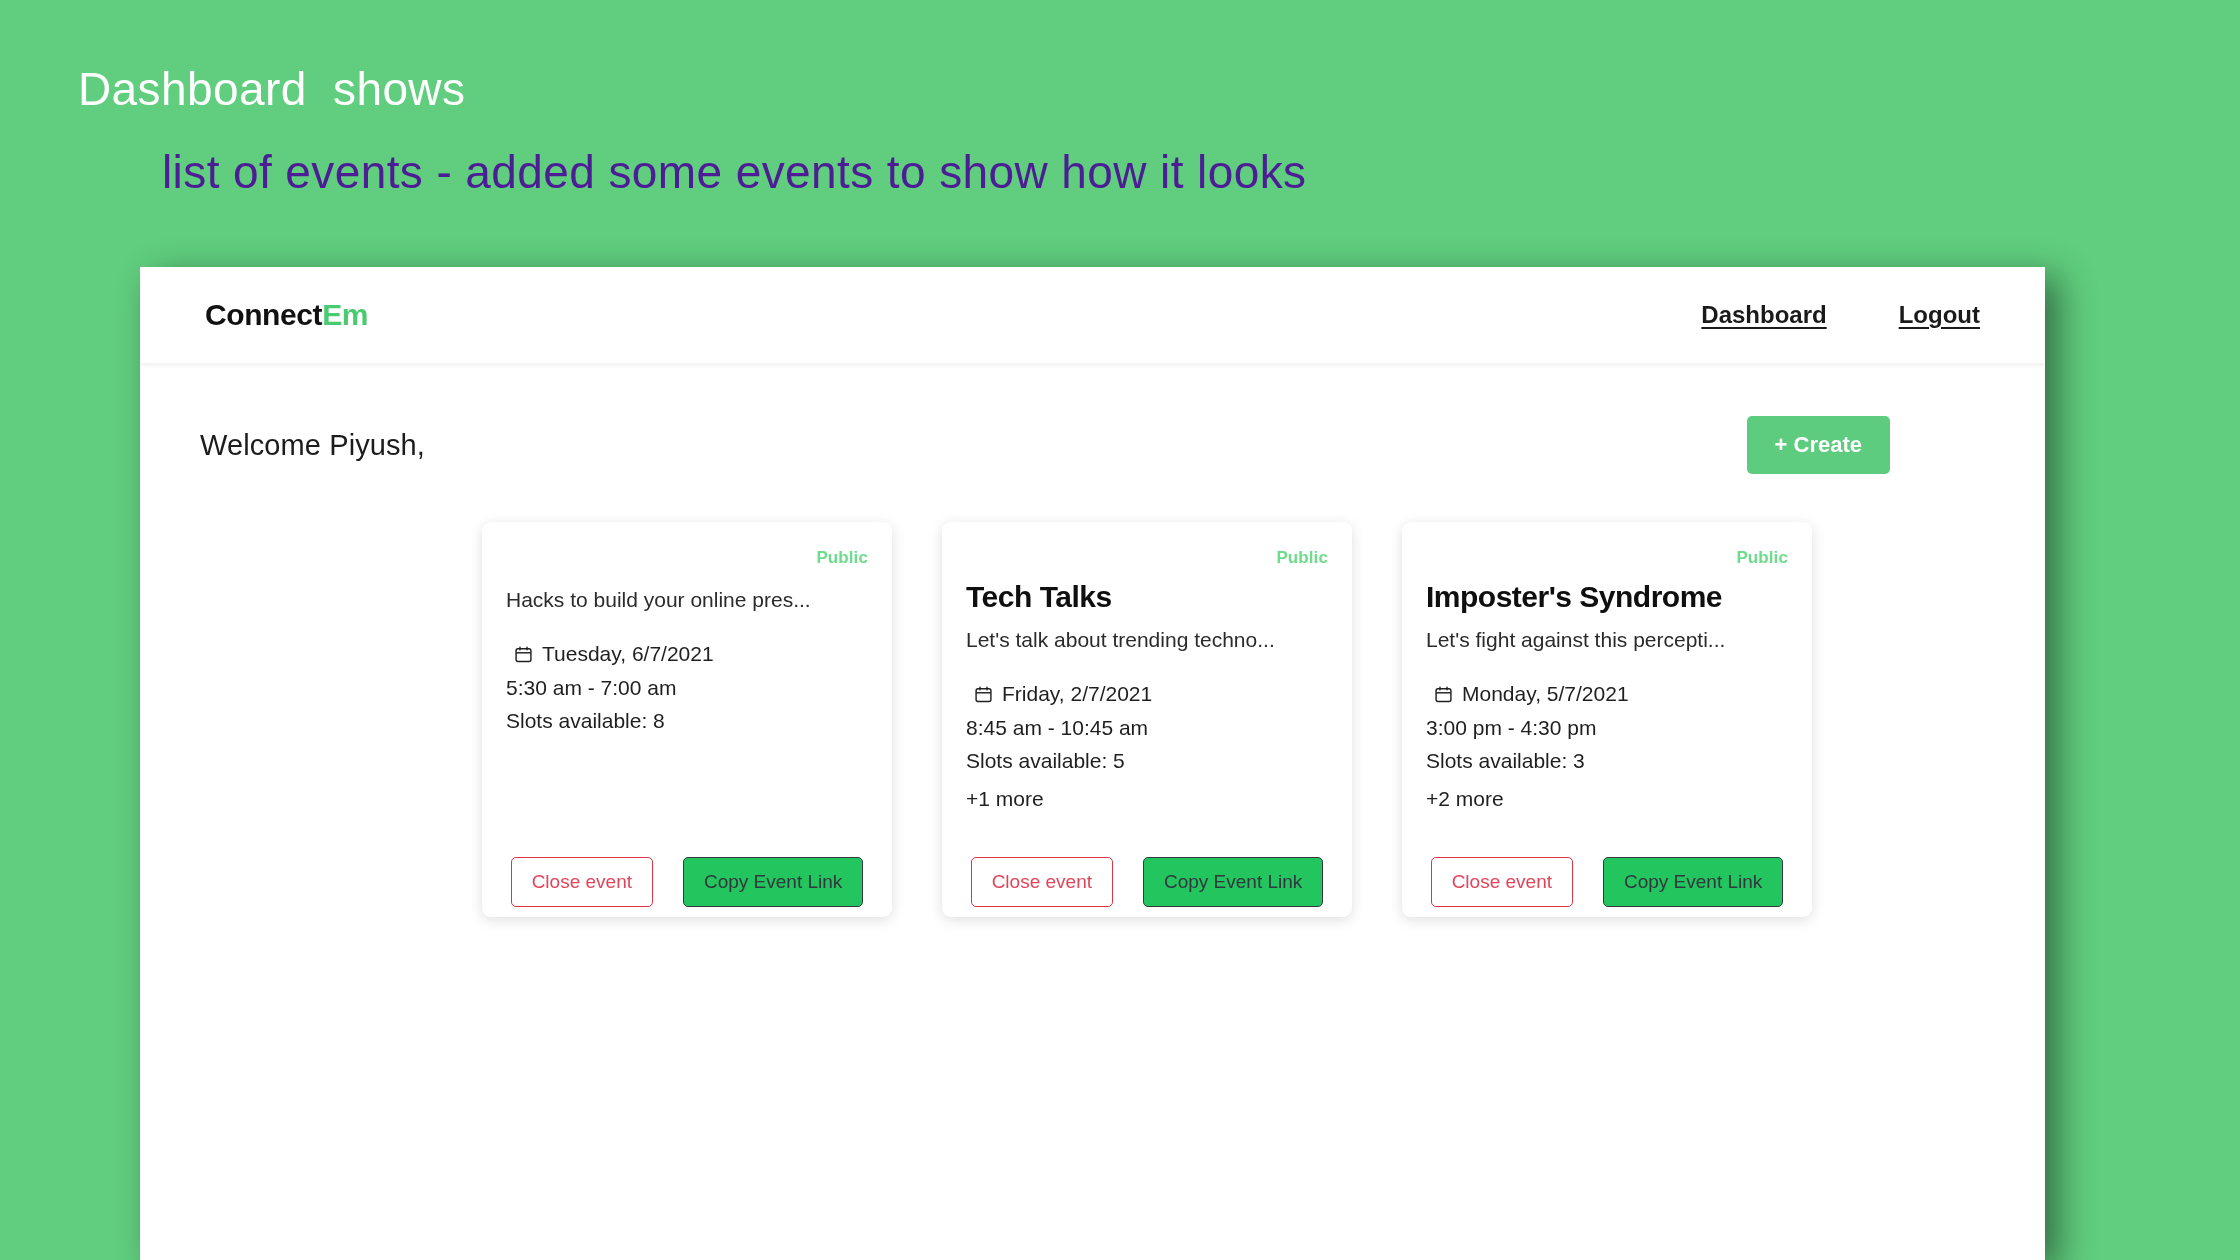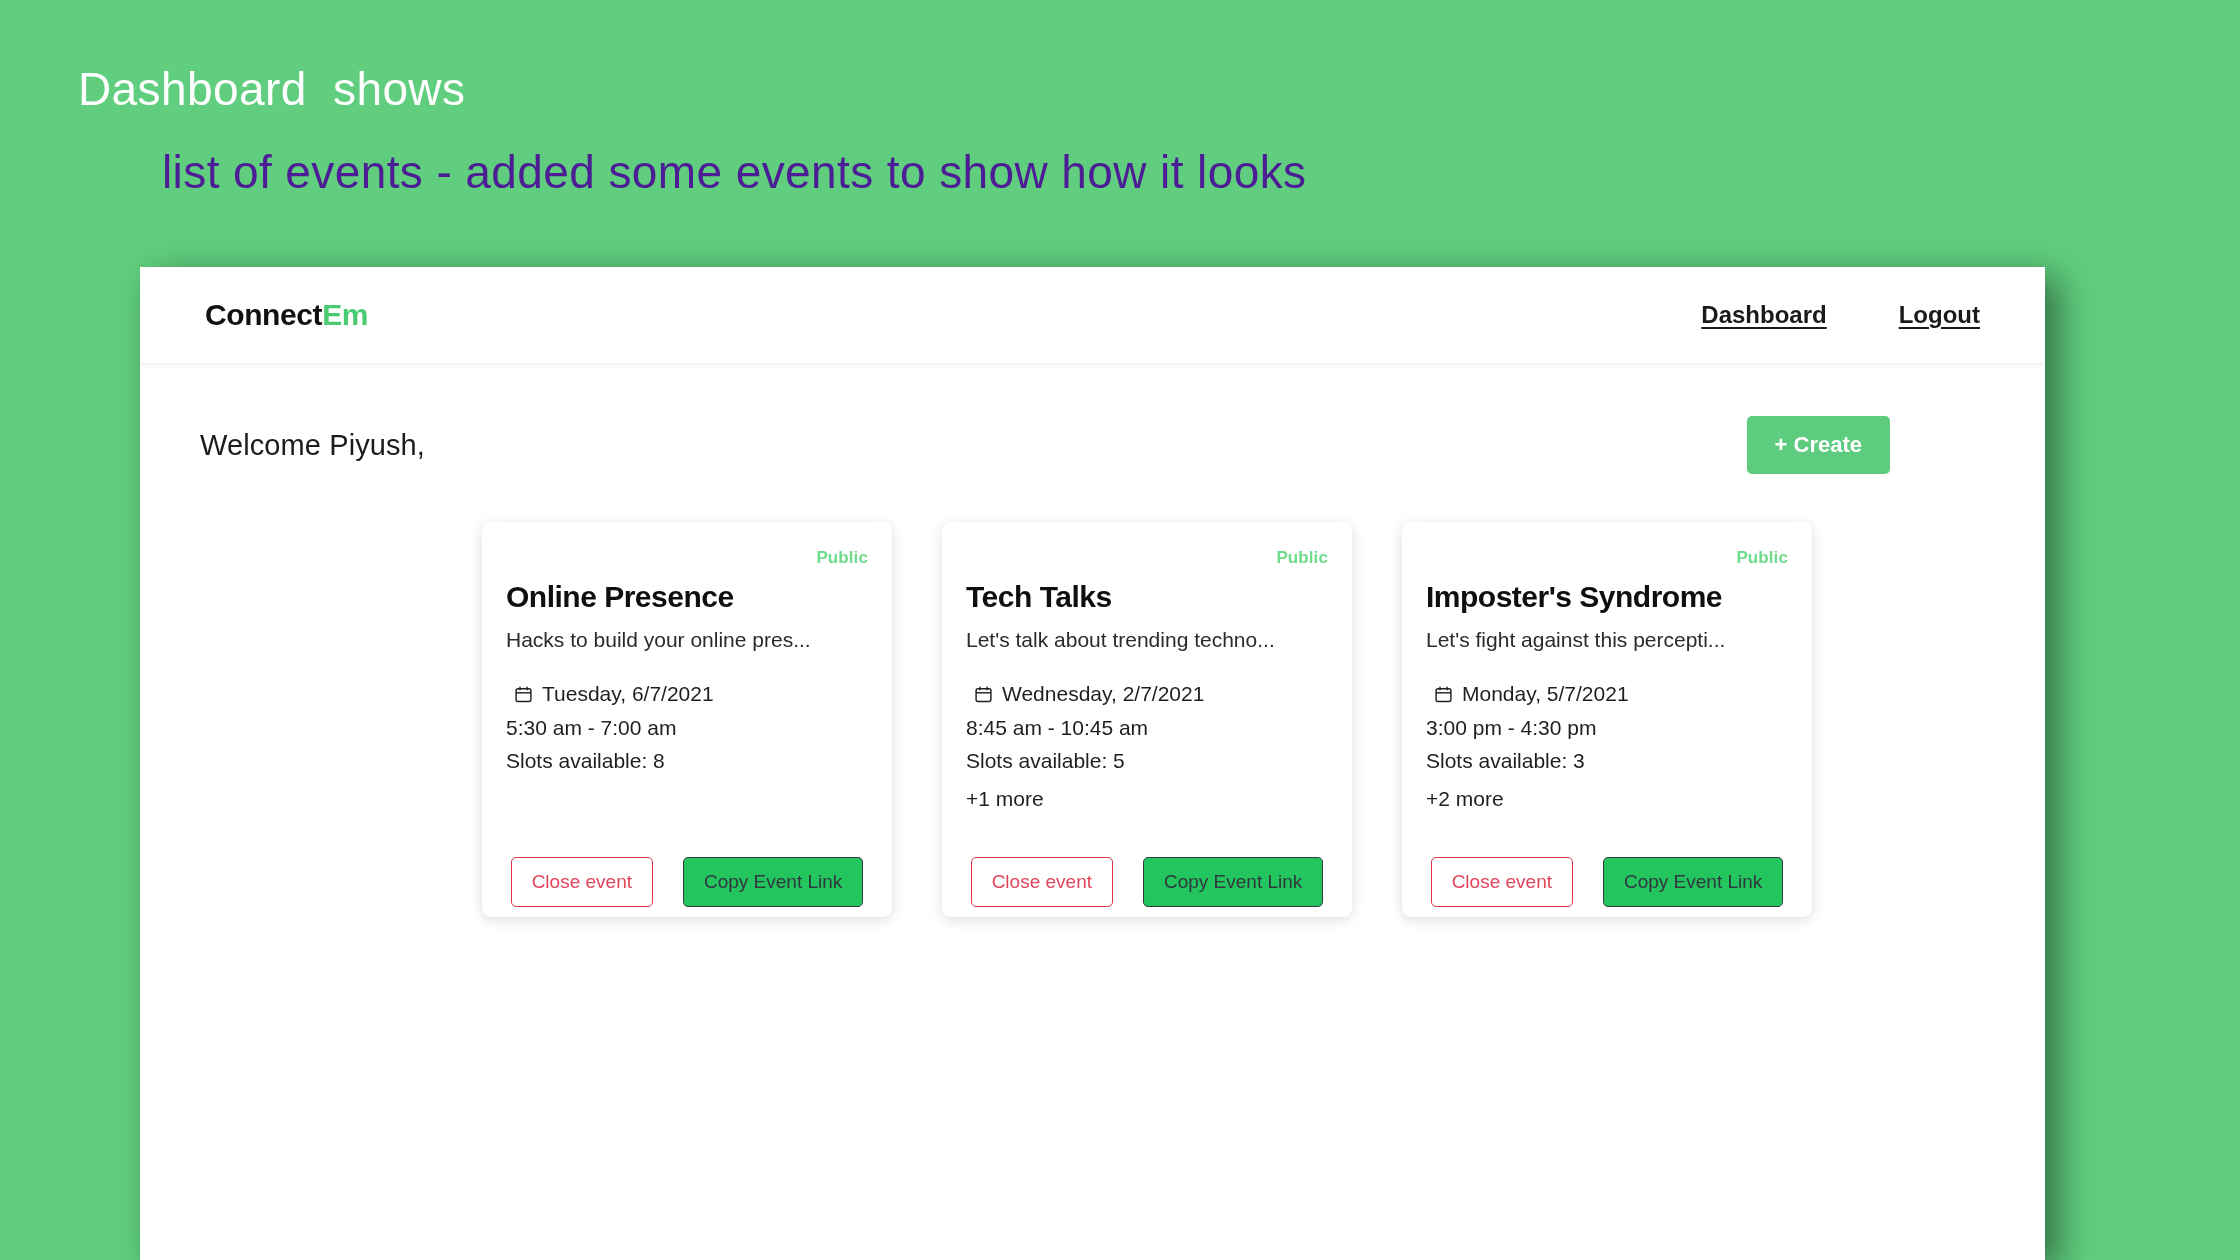--- a/index.html
+++ b/index.html
@@ -262,21 +262,20 @@
       <div class="welcome-text">Welcome Piyush,</div>
       <button class="create-btn">+ Create</button>
     </div>
 
     <div class="cards-row">
 
       <div class="event-card">
         <div class="badge-row">
           <span class="visibility-badge">Public</span>
         </div>
-        <div class="card-title">Online Presence</div>
         <div class="card-desc">Hacks to build your online pres...</div>
         <div class="card-meta">
           <div class="meta-line indent">
             <span class="cal-icon">
               <svg width="19" height="19" viewBox="0 0 20 20" fill="none" xmlns="http://www.w3.org/2000/svg">
                 <rect x="2.2" y="4" width="15.6" height="13.3" rx="2" stroke="#1f1f1f" stroke-width="1.5"></rect>
                 <line x1="2.2" y1="8.2" x2="17.8" y2="8.2" stroke="#1f1f1f" stroke-width="1.5"></line>
                 <line x1="6.3" y1="2.2" x2="6.3" y2="5" stroke="#1f1f1f" stroke-width="1.5" stroke-linecap="round"></line>
                 <line x1="13.7" y1="2.2" x2="13.7" y2="5" stroke="#1f1f1f" stroke-width="1.5" stroke-linecap="round"></line>
               </svg>
@@ -301,21 +300,21 @@
         <div class="card-meta">
           <div class="meta-line indent">
             <span class="cal-icon">
               <svg width="19" height="19" viewBox="0 0 20 20" fill="none" xmlns="http://www.w3.org/2000/svg">
                 <rect x="2.2" y="4" width="15.6" height="13.3" rx="2" stroke="#1f1f1f" stroke-width="1.5"></rect>
                 <line x1="2.2" y1="8.2" x2="17.8" y2="8.2" stroke="#1f1f1f" stroke-width="1.5"></line>
                 <line x1="6.3" y1="2.2" x2="6.3" y2="5" stroke="#1f1f1f" stroke-width="1.5" stroke-linecap="round"></line>
                 <line x1="13.7" y1="2.2" x2="13.7" y2="5" stroke="#1f1f1f" stroke-width="1.5" stroke-linecap="round"></line>
               </svg>
             </span>
-            <span>Wednesday, 2/7/2021</span>
+            <span>Friday, 2/7/2021</span>
           </div>
           <div class="meta-line">8:45 am - 10:45 am</div>
           <div class="meta-line">Slots available: 5</div>
           <div class="more-line">+1 more</div>
         </div>
         <div class="card-actions">
           <button class="btn-close-event">Close event</button>
           <button class="btn-copy-link">Copy Event Link</button>
         </div>
       </div>

